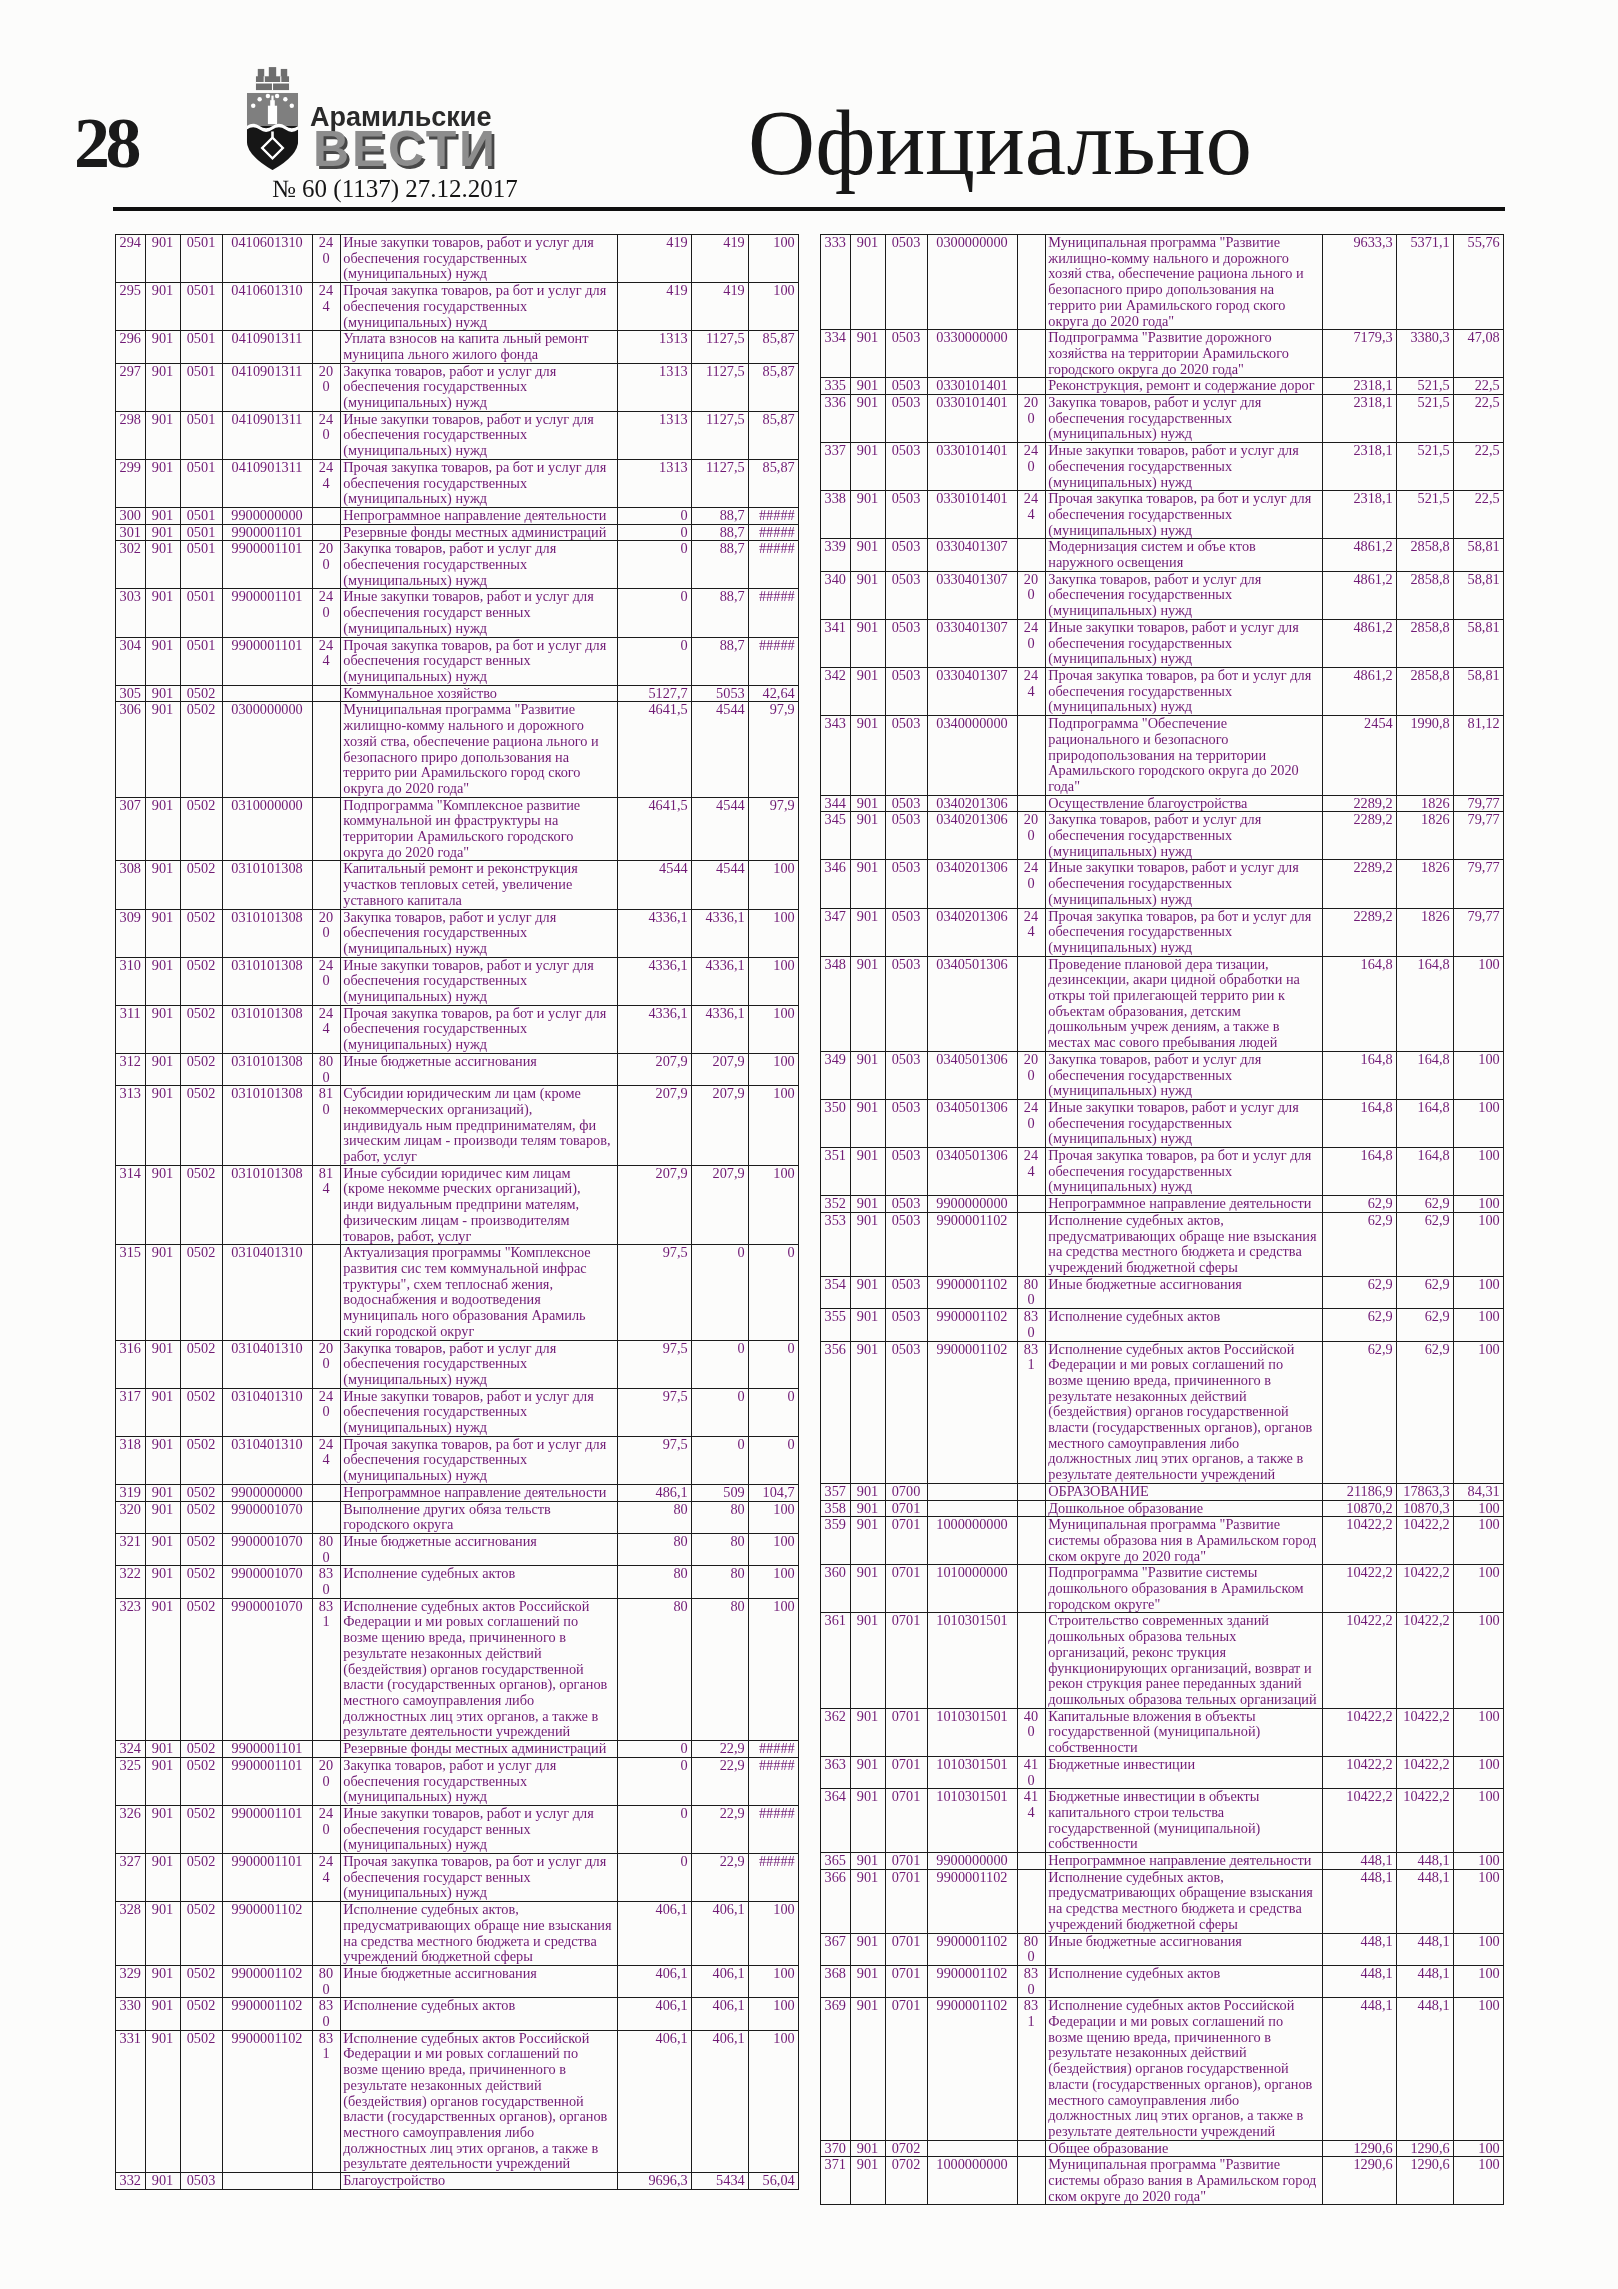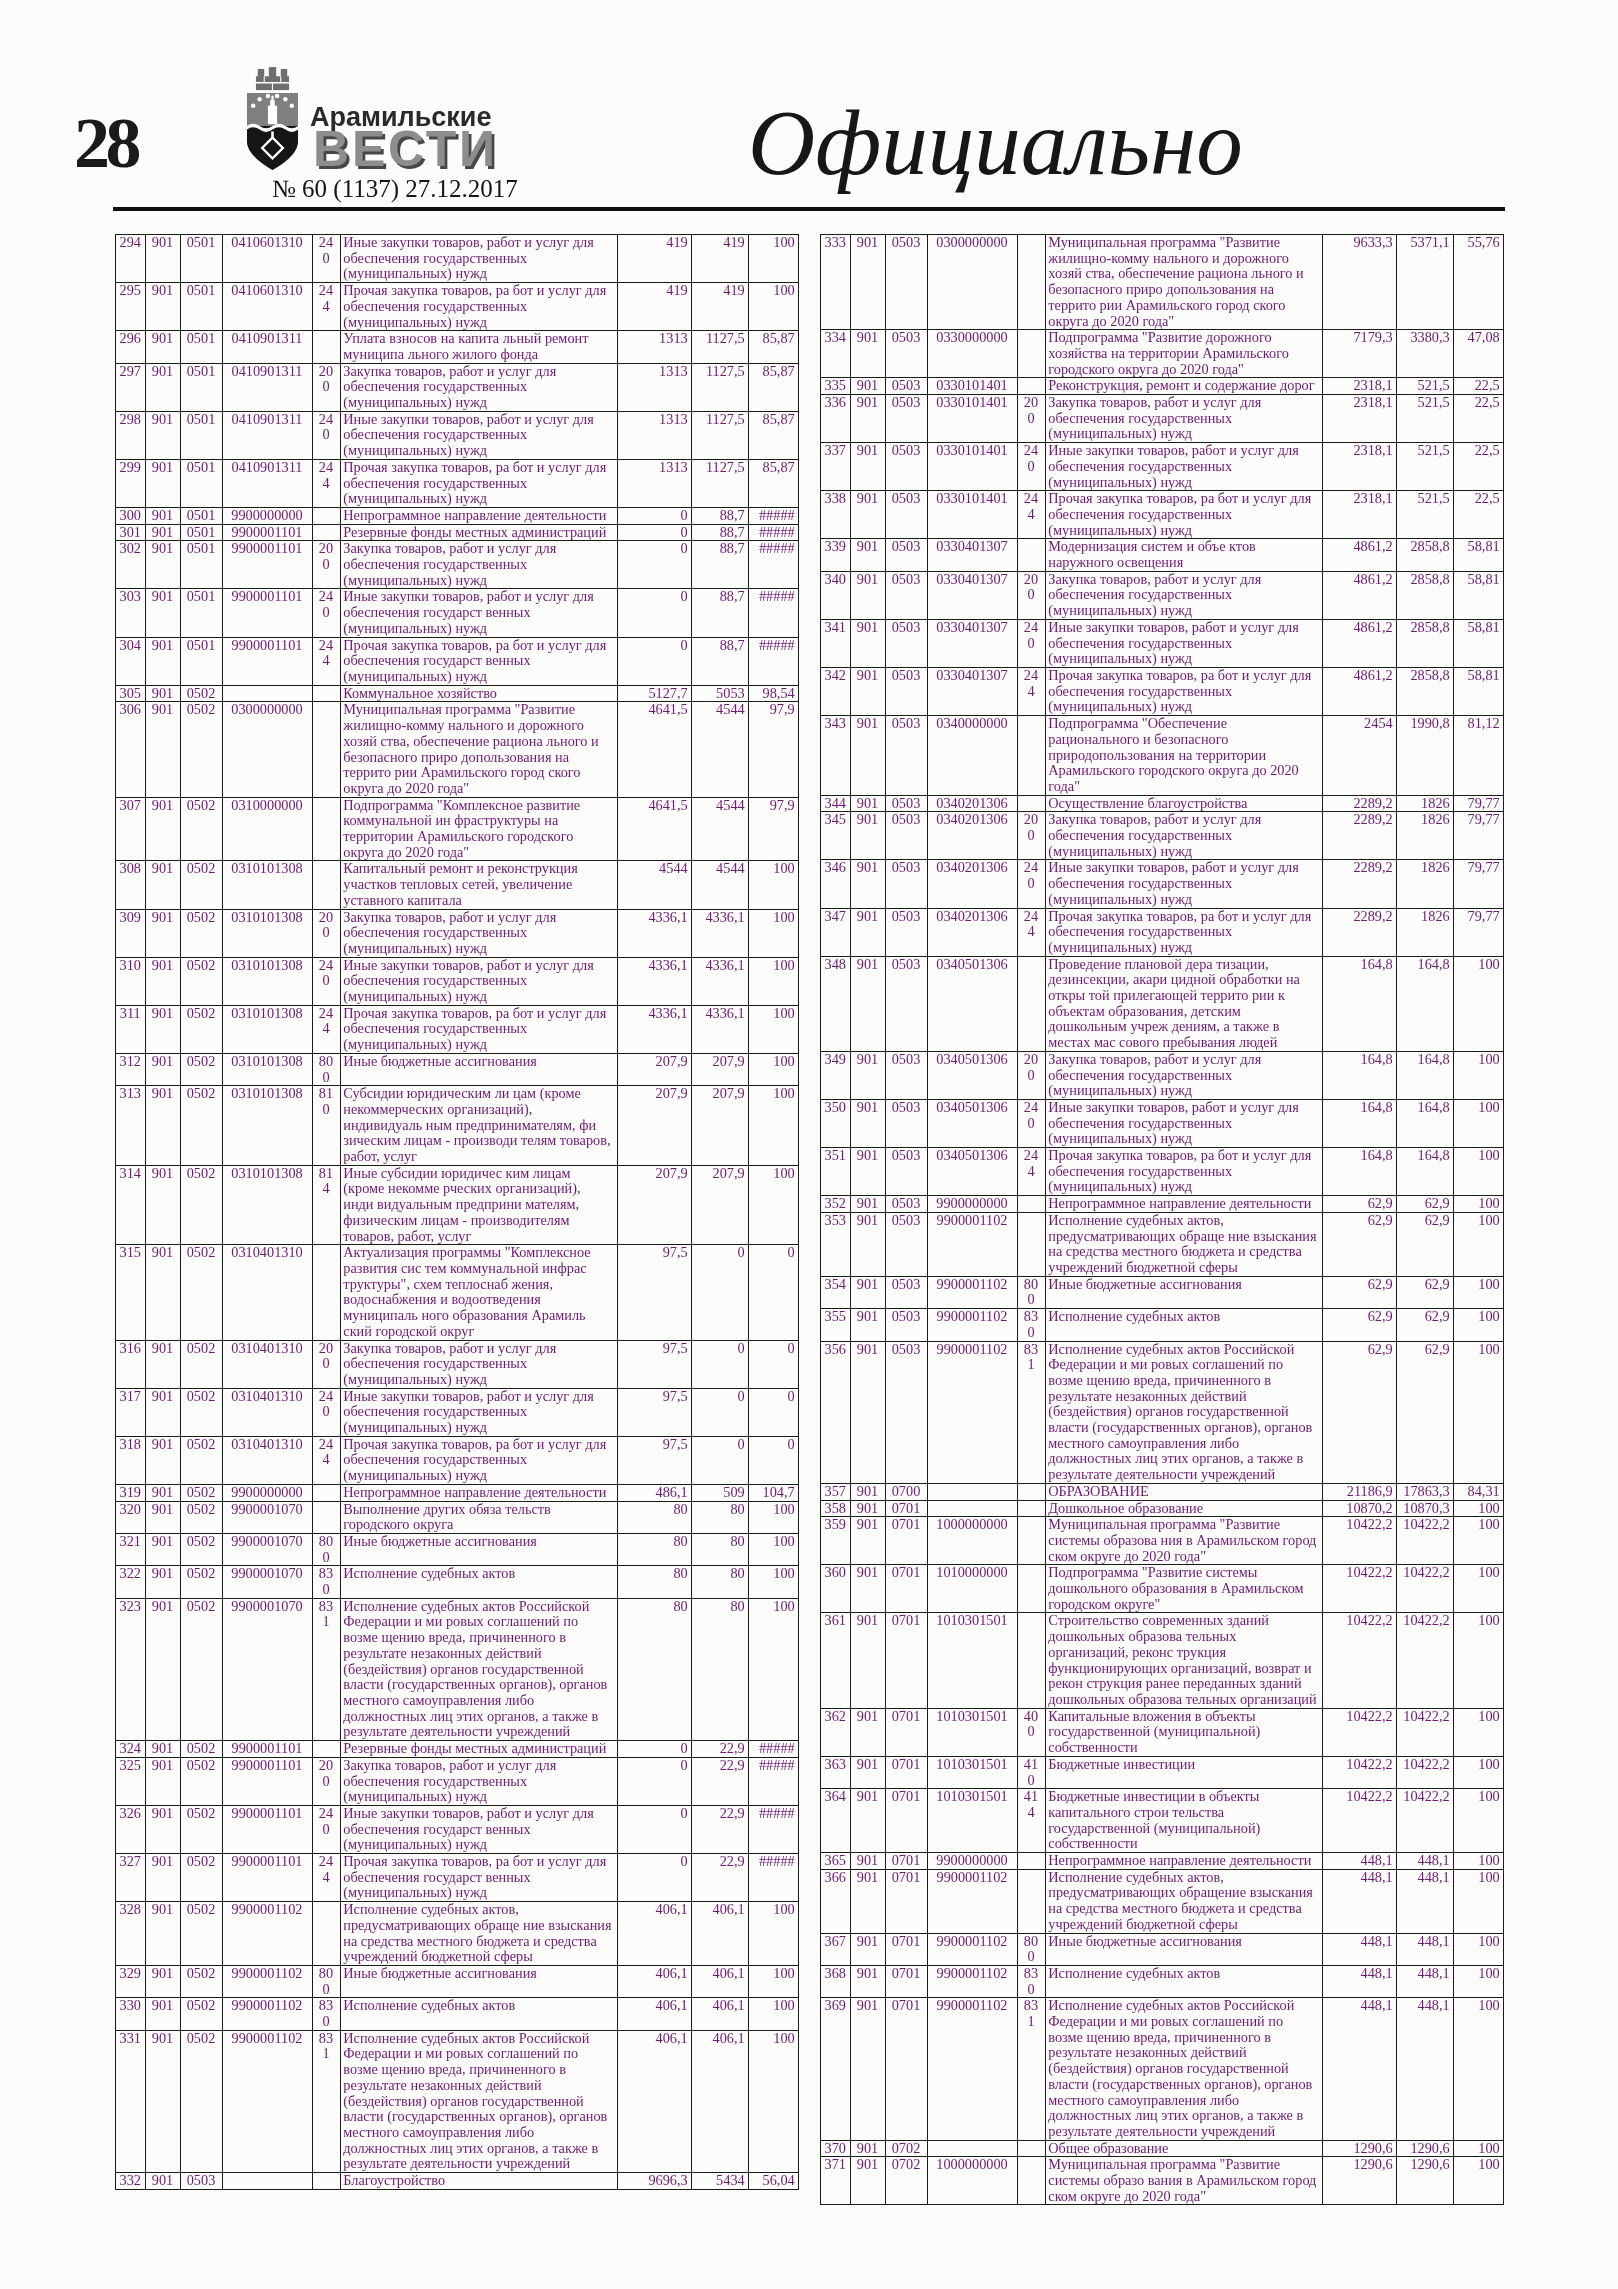--- a/index.html
+++ b/index.html
@@ -32,21 +32,21 @@
     text-shadow:2.8px 2.8px 0 #474747;
   }
   .issue-line{
     position:absolute;left:224px;top:175px;
     font-family:"Liberation Serif",serif;
     font-size:25px;color:#151515;white-space:nowrap;margin-left:48px;
   }
   .section-title{
     position:absolute;left:748px;top:96px;
     font-family:"Liberation Serif",serif;
-    font-style:italic;font-size:93px;line-height:1;
+    font-size:93px;line-height:1;
     color:#171717;white-space:nowrap;text-align:right;
   }
   .head-rule{
     position:absolute;left:113px;top:207px;
     width:1392px;height:3.7px;background:#0f0f0f;
   }
   
   table.budget{
     position:absolute;top:234px;
     border-collapse:collapse;table-layout:fixed;
@@ -255,21 +255,21 @@
       </tr>
       <tr>
         <td class="c-num">305</td>
         <td class="c-grbs">901</td>
         <td class="c-sec">0502</td>
         <td class="c-tgt"></td>
         <td class="c-typ"></td>
         <td class="c-name">Коммунальное хозяйство</td>
         <td class="c-plan">5127,7</td>
         <td class="c-fact">5053</td>
-        <td class="c-pct">98,54</td>
+        <td class="c-pct">42,64</td>
       </tr>
       <tr>
         <td class="c-num">306</td>
         <td class="c-grbs">901</td>
         <td class="c-sec">0502</td>
         <td class="c-tgt">0300000000</td>
         <td class="c-typ"></td>
         <td class="c-name">Муниципальная программа "Развитие жилищно-комму нального и дорожного хозяй ства, обеспечение рациона льного и безопасного приро допользования на террито рии Арамильского город ского округа до 2020 года"</td>
         <td class="c-plan">4641,5</td>
         <td class="c-fact">4544</td>

